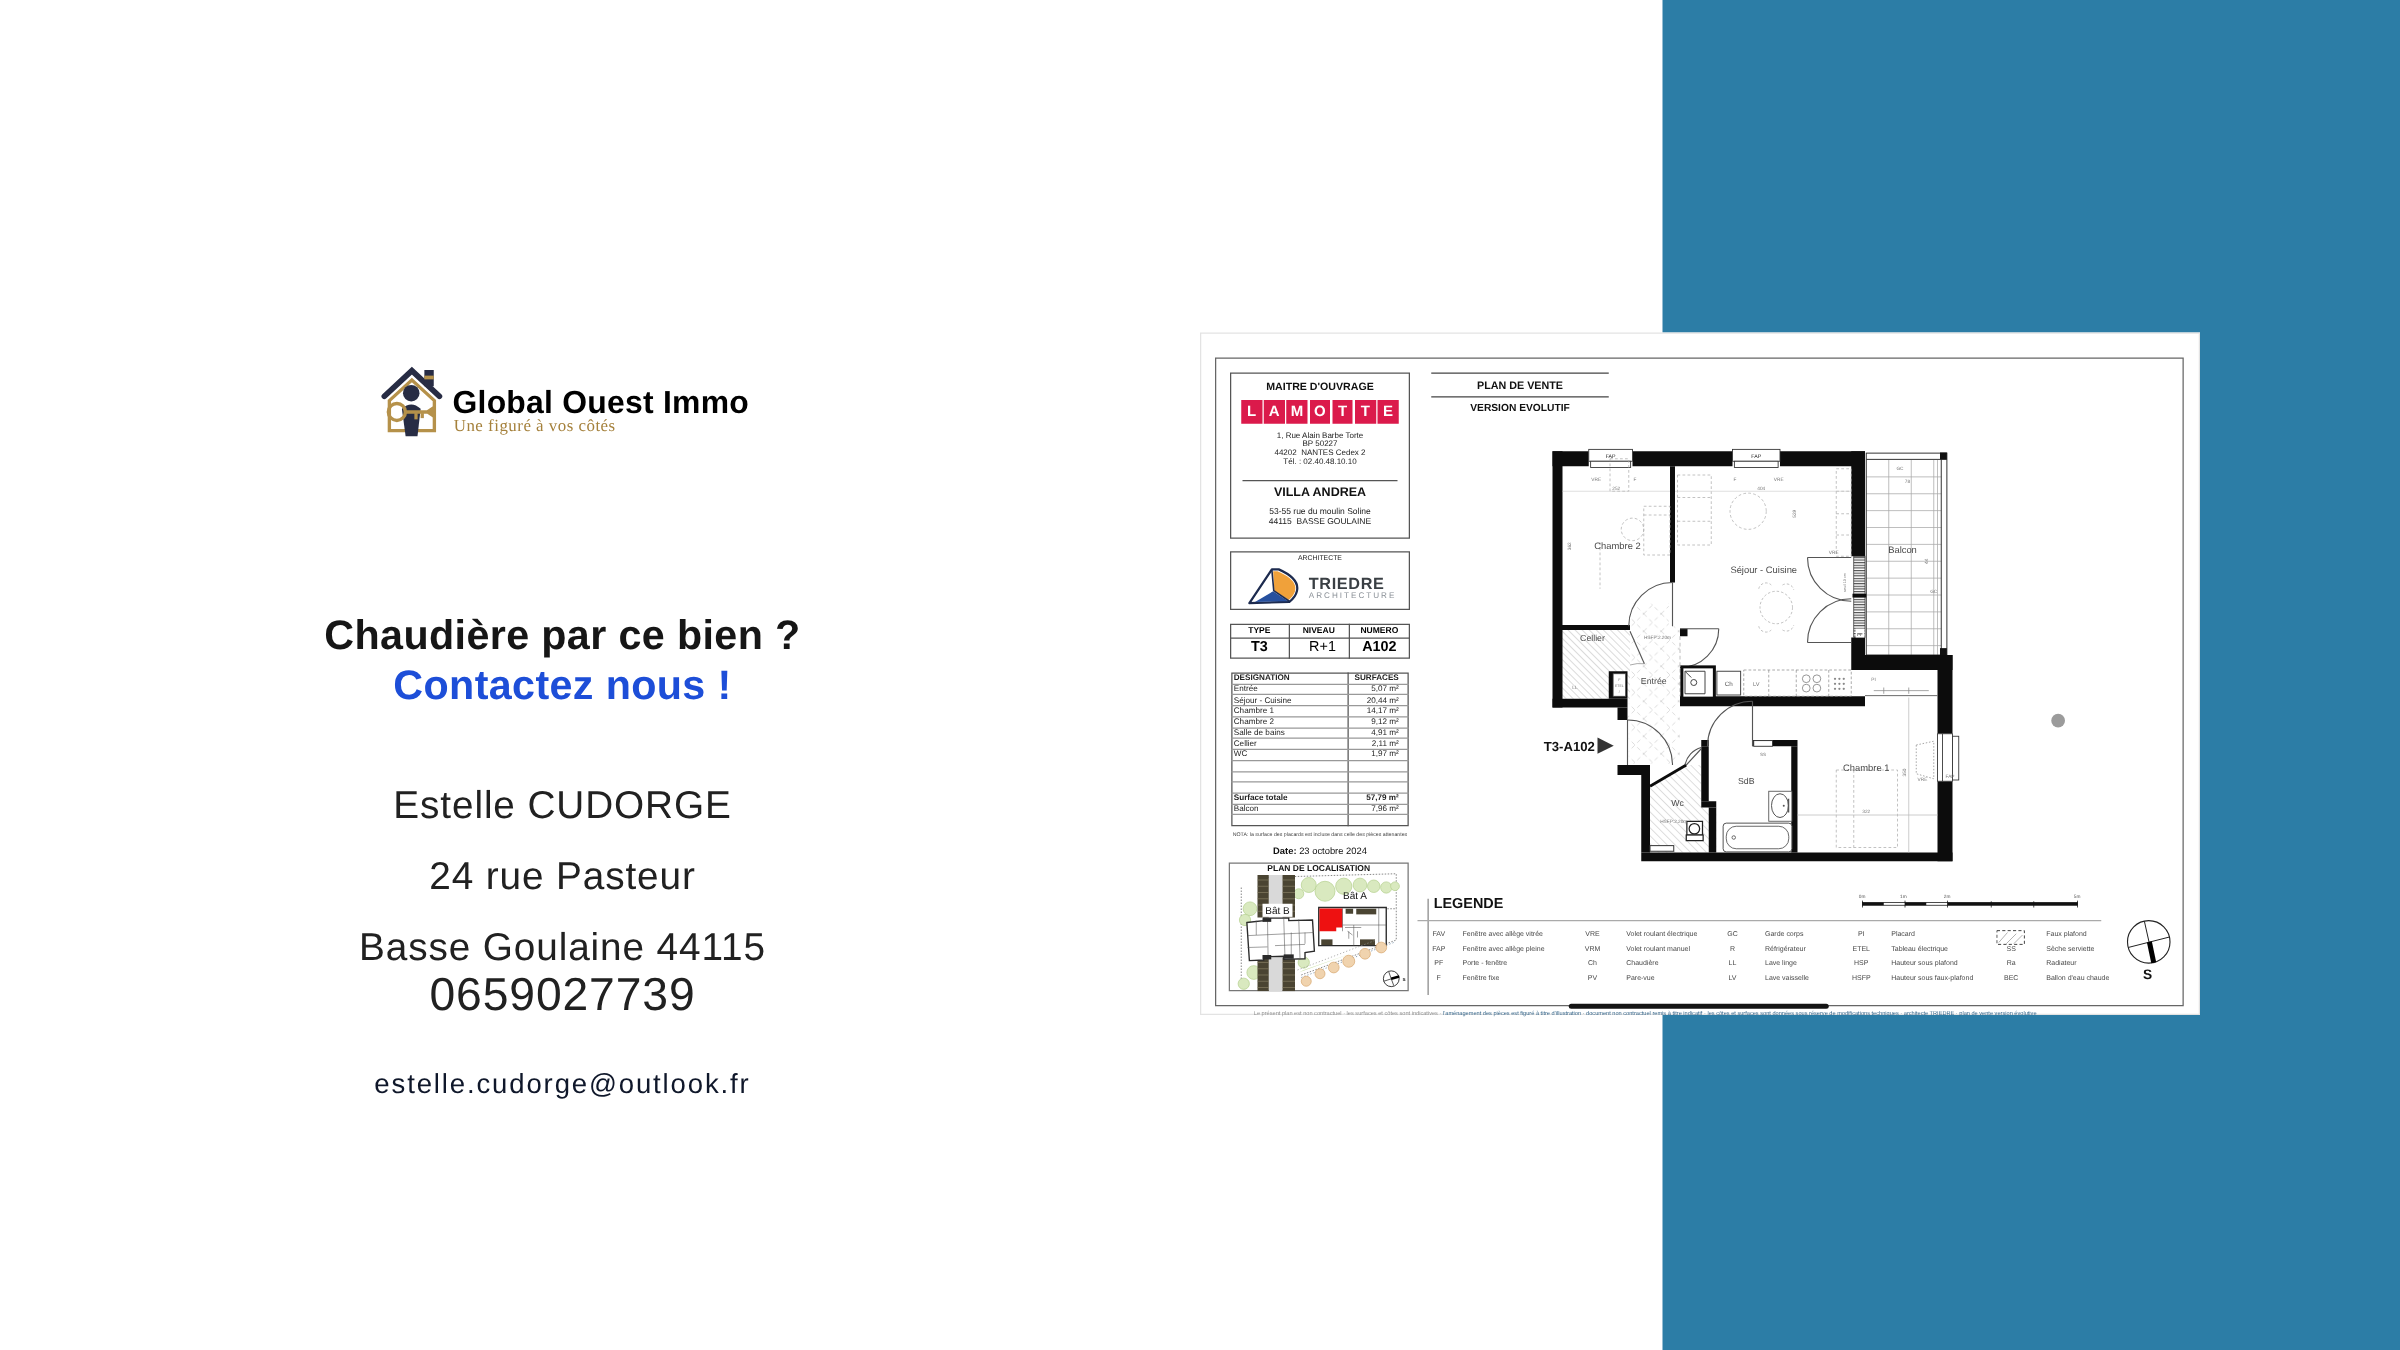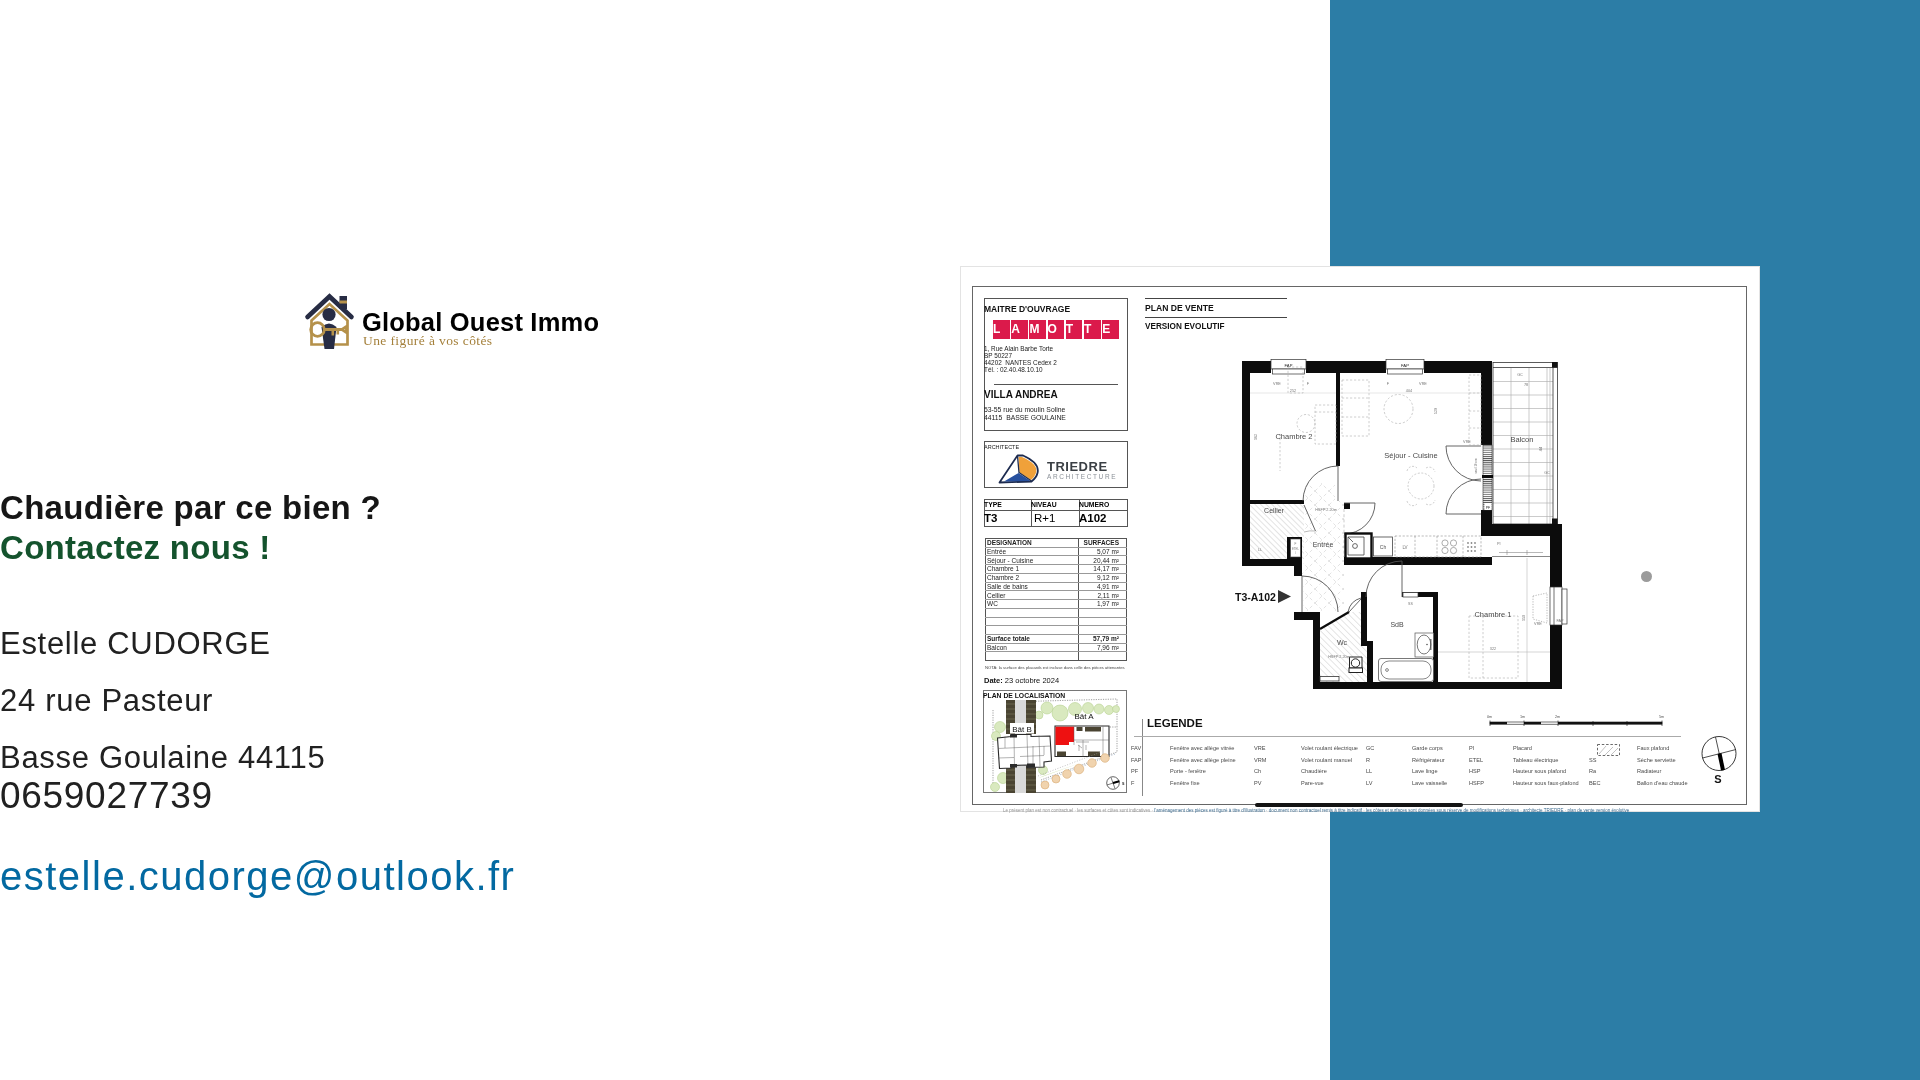--- a/index.html
+++ b/index.html
@@ -1,20 +1,20 @@
 <!DOCTYPE html>
 <html><head><meta charset="utf-8">
 <style>
 *{margin:0;padding:0;box-sizing:border-box}
 html,body{width:1920px;height:1080px;background:#fff;overflow:hidden}
 body{font-family:"Liberation Sans",sans-serif;position:relative}
 .abs{position:absolute}
 #doc{position:absolute;left:960px;top:266px;width:800px;height:546px;background:#fff;border:1px solid #e3e3e3}
 #doc .bx{position:absolute;border:1px solid #555}
-.tc{text-align:left}
+.tc{text-align:center}
 </style></head>
 <body>
 
 <div class="abs" style="left:1330px;top:0;width:590px;height:1080px;background:#2C7DA6"></div>
 
 <svg class="abs" style="left:303px;top:288px" width="54" height="62" viewBox="0 0 54 62">
 
   <path d="M4.5 29 L26.5 8.5 L48.5 29" fill="none" stroke="#272c44" stroke-width="4.6" stroke-linecap="round"></path>
 
   <rect x="36.5" y="8" width="7.5" height="13" fill="#272c44"></rect>
@@ -31,31 +31,31 @@
   <rect x="28.5" y="42.5" width="2.6" height="5" fill="#b5914a"></rect>
   <rect x="33.5" y="42.5" width="2.6" height="4" fill="#b5914a"></rect>
 </svg>
 
 <div class="abs" style="left:362px;top:308px;width:320px;font-size:25.5px;font-weight:bold;color:#000000;letter-spacing:0.2px">Global Ouest Immo</div>
 
 <div class="abs" style="left:363px;top:333px;width:320px;font-family:'Liberation Serif',serif;font-size:13.5px;letter-spacing:0.4px;color:#a5813c">Une figuré à vos côtés</div>
 
 <div class="abs tc" style="left:0;top:489px;width:900px;font-size:33px;font-weight:bold;color:#161616;letter-spacing:0.3px">Chaudière par ce bien ?</div>
 
-<div class="abs tc" style="left:0;top:529px;width:900px;font-size:33px;font-weight:bold;color:#14532d;letter-spacing:0.3px">Contactez nous !</div>
+<div class="abs tc" style="left:0;top:529px;width:900px;font-size:33px;font-weight:bold;color:#1d4ed8;letter-spacing:0.3px">Contactez nous !</div>
 
 <div class="abs tc" style="left:0;top:626px;width:900px;font-size:31px;color:#212121;letter-spacing:0.7px">Estelle CUDORGE</div>
 
 <div class="abs tc" style="left:0;top:683px;width:900px;font-size:31px;color:#212121;letter-spacing:0.7px">24 rue Pasteur</div>
 
 <div class="abs tc" style="left:0;top:740px;width:900px;font-size:31px;color:#212121;letter-spacing:0.7px">Basse Goulaine 44115</div>
 
 <div class="abs tc" style="left:0;top:775px;width:900px;font-size:37px;color:#212121;letter-spacing:0.7px">0659027739</div>
 
-<div class="abs tc" style="left:0;top:854px;width:900px;font-size:40px;color:#0369a1;letter-spacing:1.5px">estelle.cudorge@outlook.fr</div>
+<div class="abs tc" style="left:0;top:854px;width:900px;font-size:22px;color:#0f172a;letter-spacing:1.5px">estelle.cudorge@outlook.fr</div>
 
 <div id="doc">
 
 <div class="abs" style="left:11px;top:19px;width:775px;height:519px;border:1px solid #666"></div>
 
 <div class="bx" style="left:23px;top:31px;width:144px;height:133px"></div>
 
 <div class="abs tc" style="left:23px;top:37px;width:144px;font-size:8.5px;font-weight:bold;color:#111">MAITRE D'OUVRAGE</div>
 
 <div class="abs" style="left:32px;top:53px;width:126px;height:19px">

